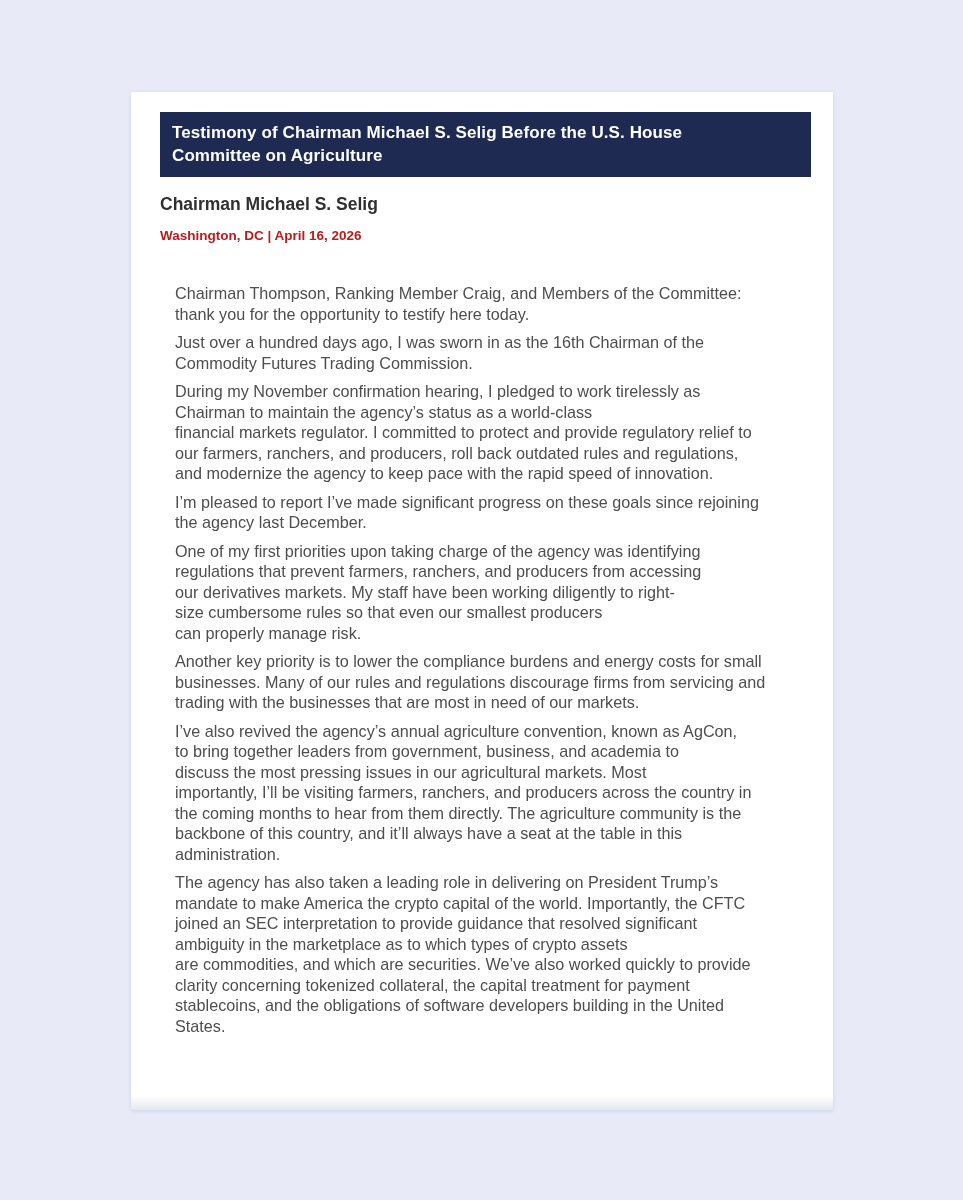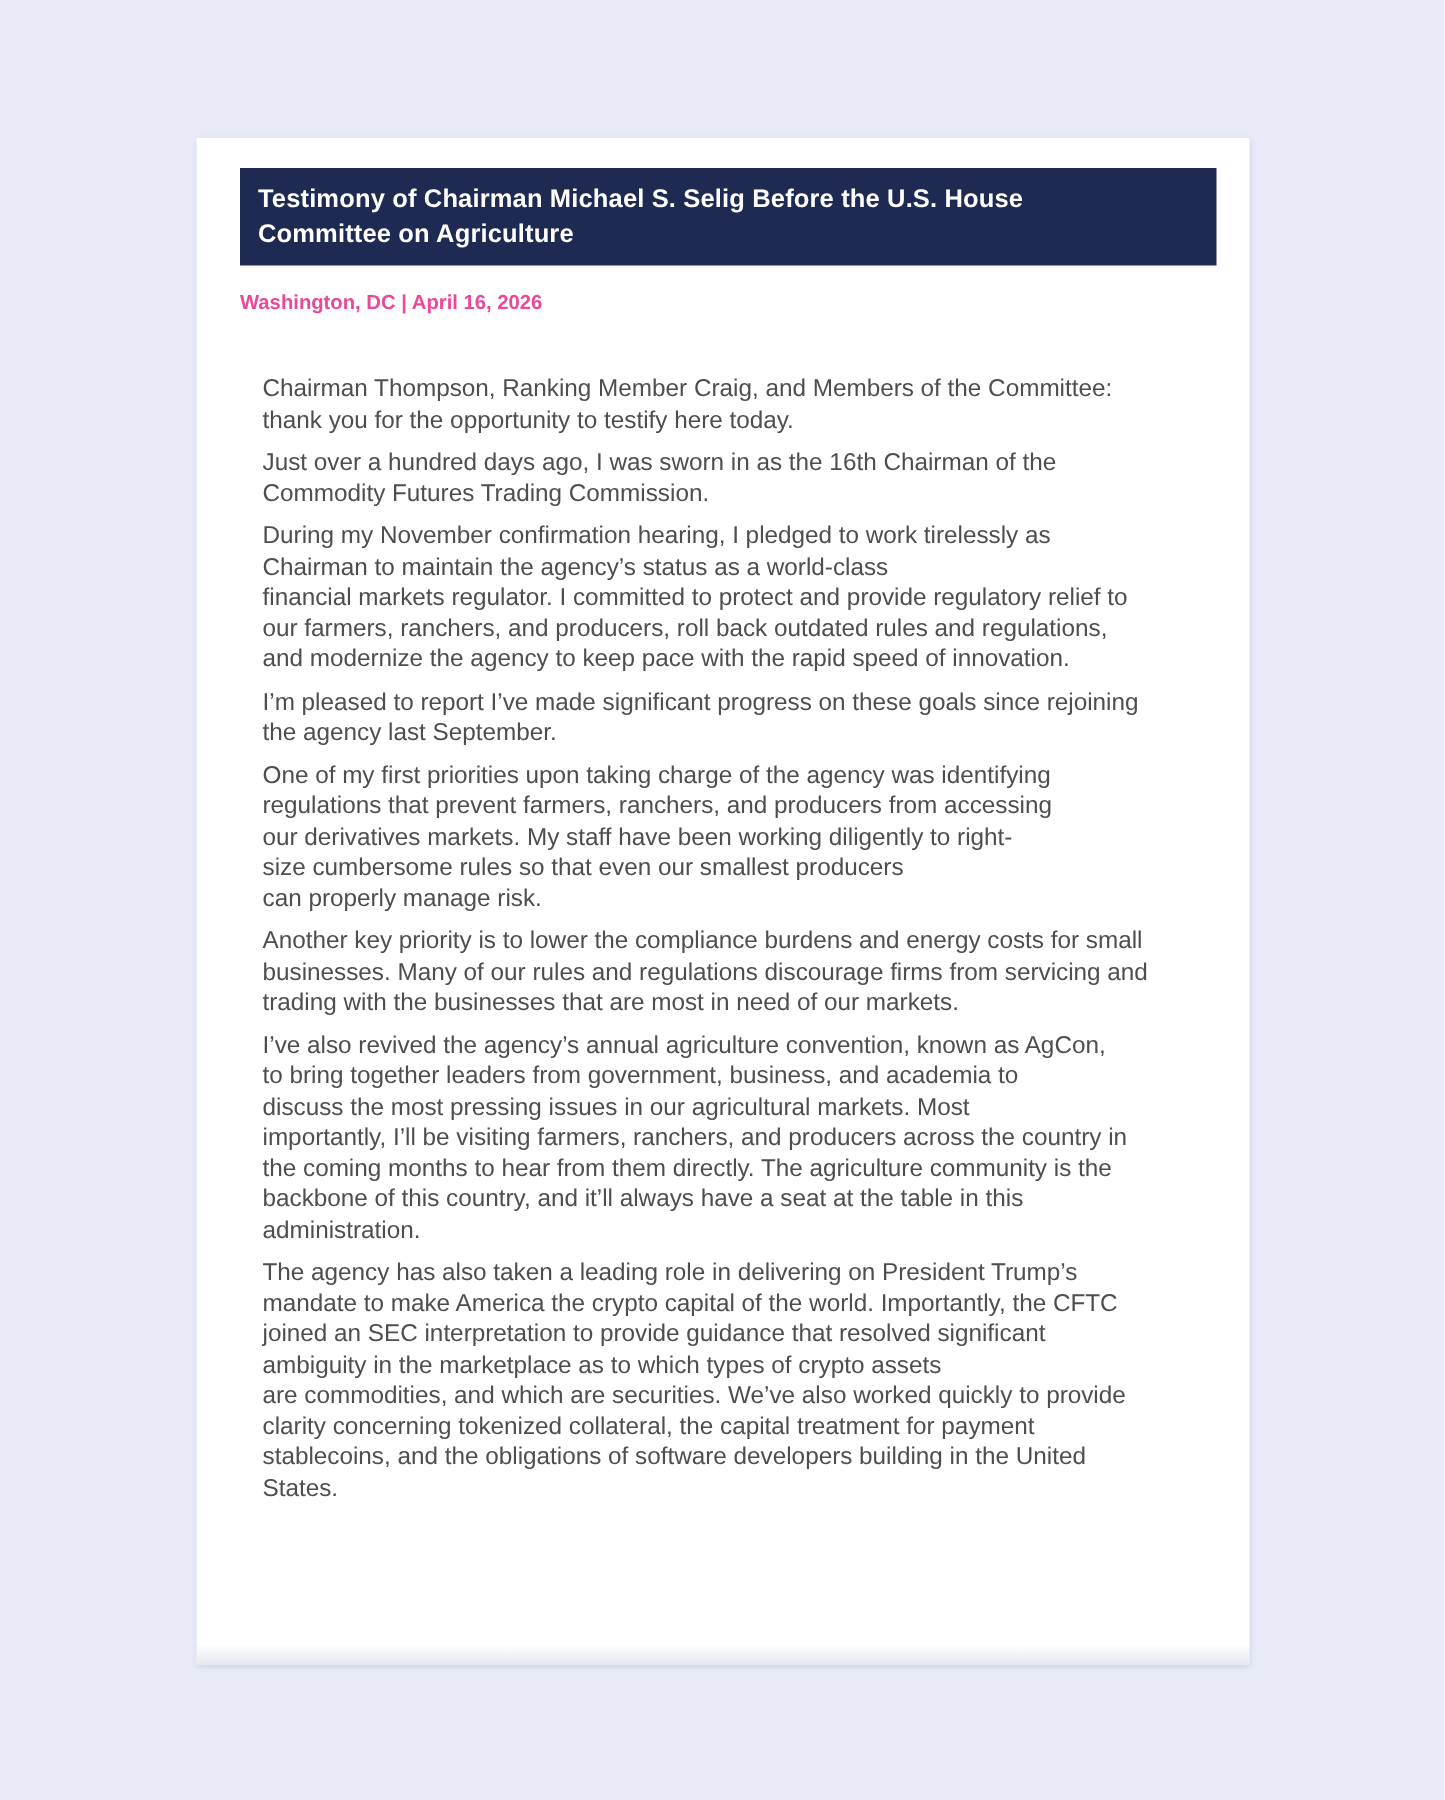--- a/index.html
+++ b/index.html
@@ -59,21 +59,21 @@
   }
   .author {
     margin: 0 0 12px 0;
     color: #303030;
     font-size: 17.5px;
     line-height: 22px;
     font-weight: bold;
   }
   .dateline {
     margin: 0 0 39px 0;
-    color: #ec4899;
+    color: #b91c1c;
     font-size: 13.5px;
     line-height: 17px;
     font-weight: bold;
   }
   .doc-body {
     width: 651px;
   }
   .doc-body p {
     margin: 0 0 8px 15px;
     color: #4e4e4e;
@@ -84,33 +84,34 @@
 </style>
 </head>
 <body>
 
 <div class="page">
   <div class="card">
     <div class="banner">
       <h1>Testimony of Chairman Michael S. Selig Before the U.S. House
 Committee on Agriculture</h1>
     </div>
+    <h2 class="author">Chairman Michael S. Selig</h2>
     <div class="dateline">Washington, DC | April 16, 2026</div>
     <div class="doc-body">
       <p>Chairman Thompson, Ranking Member Craig, and Members of the Committee:
 thank you for the opportunity to testify here today.</p>
       <p>Just over a hundred days ago, I was sworn in as the 16th Chairman of the
 Commodity Futures Trading Commission.</p>
       <p>During my November confirmation hearing, I pledged to work tirelessly as
 Chairman to maintain the agency’s status as a world-class
 financial markets regulator. I committed to protect and provide regulatory relief to
 our farmers, ranchers, and producers, roll back outdated rules and regulations,
 and modernize the agency to keep pace with the rapid speed of innovation.</p>
       <p>I’m pleased to report I’ve made significant progress on these goals since rejoining
-the agency last September.</p>
+the agency last December.</p>
       <p>One of my first priorities upon taking charge of the agency was identifying
 regulations that prevent farmers, ranchers, and producers from accessing
 our derivatives markets. My staff have been working diligently to right-
 size cumbersome rules so that even our smallest producers
 can properly manage risk.</p>
       <p>Another key priority is to lower the compliance burdens and energy costs for small
 businesses. Many of our rules and regulations discourage firms from servicing and
 trading with the businesses that are most in need of our markets.</p>
       <p>I’ve also revived the agency’s annual agriculture convention, known as AgCon,
 to bring together leaders from government, business, and academia to

